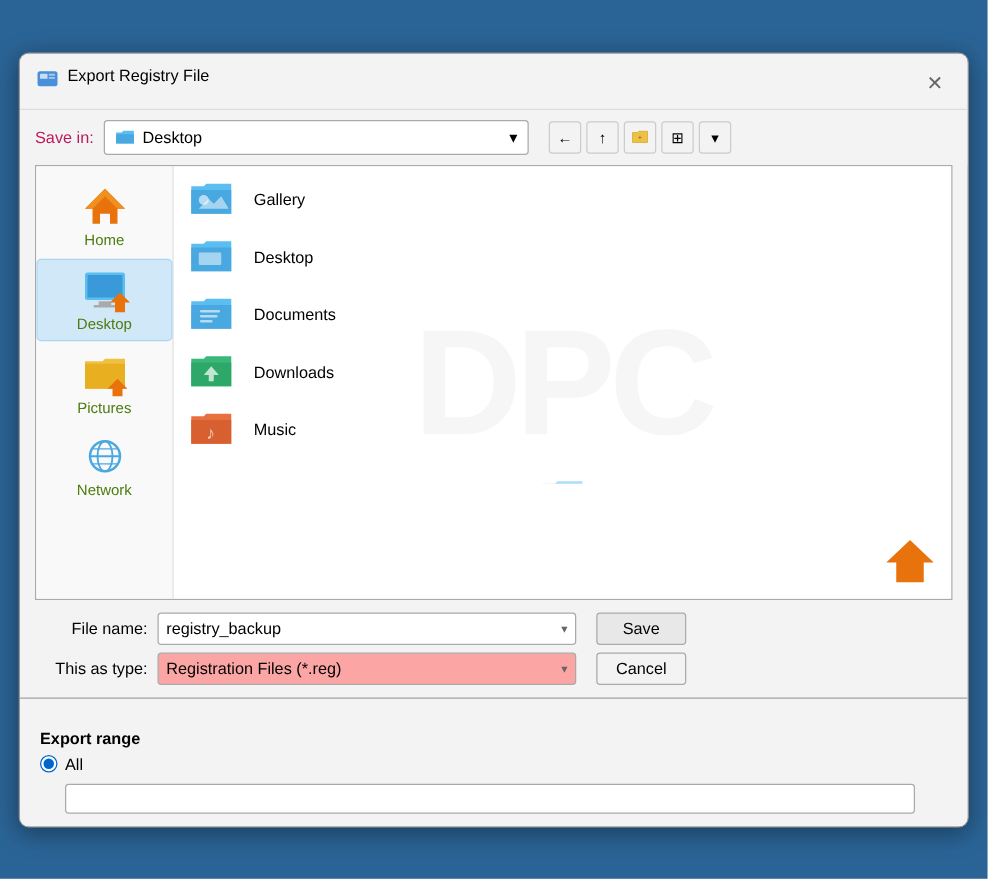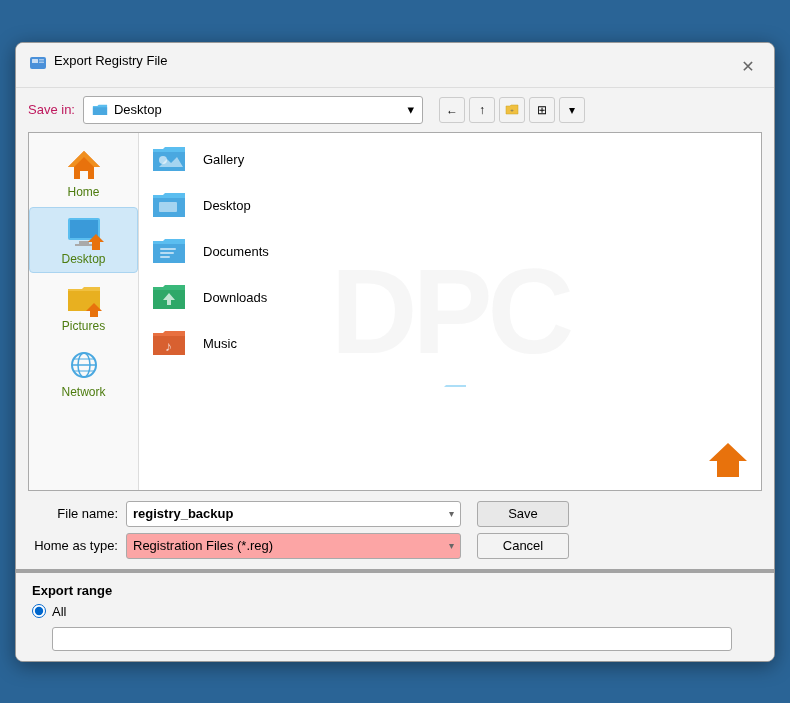--- a/index.html
+++ b/index.html
@@ -223,21 +223,20 @@
       display: flex;
       align-items: center;
       justify-content: space-between;
     }
     .field-input input {
       border: none;
       outline: none;
       font-size: 13px;
       background: transparent;
       width: calc(100% - 18px);
-      font-weight: bold;
     }
     .field-combo {
       flex: 1;
       max-width: 335px;
       height: 26px;
       border: 1px solid #aaa;
       border-radius: 3px;
       padding: 0 6px;
       font-size: 13px;
       background: #fca5a5;
@@ -246,36 +245,36 @@
       justify-content: space-between;
       cursor: pointer;
     }
     .action-btns {
       display: flex;
       flex-direction: column;
       gap: 6px;
       margin-left: 8px;
     }
     .action-btn {
-      width: 92px;
+      width: 72px;
       height: 26px;
       border: 1px solid #aaa;
       border-radius: 3px;
       background: #f3f3f3;
       cursor: pointer;
       font-size: 13px;
       display: flex;
       align-items: center;
       justify-content: center;
     }
     .action-btn.primary { background: #e8e8e8; }
     .export-range {
-      padding: 10px 16px 10px 16px;
-      background: #f3f3f3;
-      border-top: 4px solid #a3a3a3;
+      padding: 24px 16px 10px 16px;
+      background: #f3f3f3;
+      border-top: 1px solid #a3a3a3;
     }
     .export-range-title {
       font-size: 13px;
       font-weight: 600;
       margin-bottom: 6px;
     }
     .radio-row {
       display: flex;
       align-items: center;
       gap: 6px;
@@ -462,21 +461,21 @@
       <span class="field-label">File name:</span>
       <div class="field-input">
         <input type="text" value="registry_backup" style="border: none; outline: none; font-size: 13px; width: calc(100% - 18px);">
         <span style="font-size:10px;color:#666;">▾</span>
       </div>
       <div class="action-btns">
         <button class="action-btn primary">Save</button>
       </div>
     </div>
     <div class="field-row">
-      <span class="field-label">Home as type:</span>
+      <span class="field-label">This as type:</span>
       <div class="field-combo">
         <span>Registration Files (*.reg)</span>
         <span style="font-size:10px;color:#666;">▾</span>
       </div>
       <div class="action-btns">
         <button class="action-btn">Cancel</button>
       </div>
     </div>
   </div>
 

